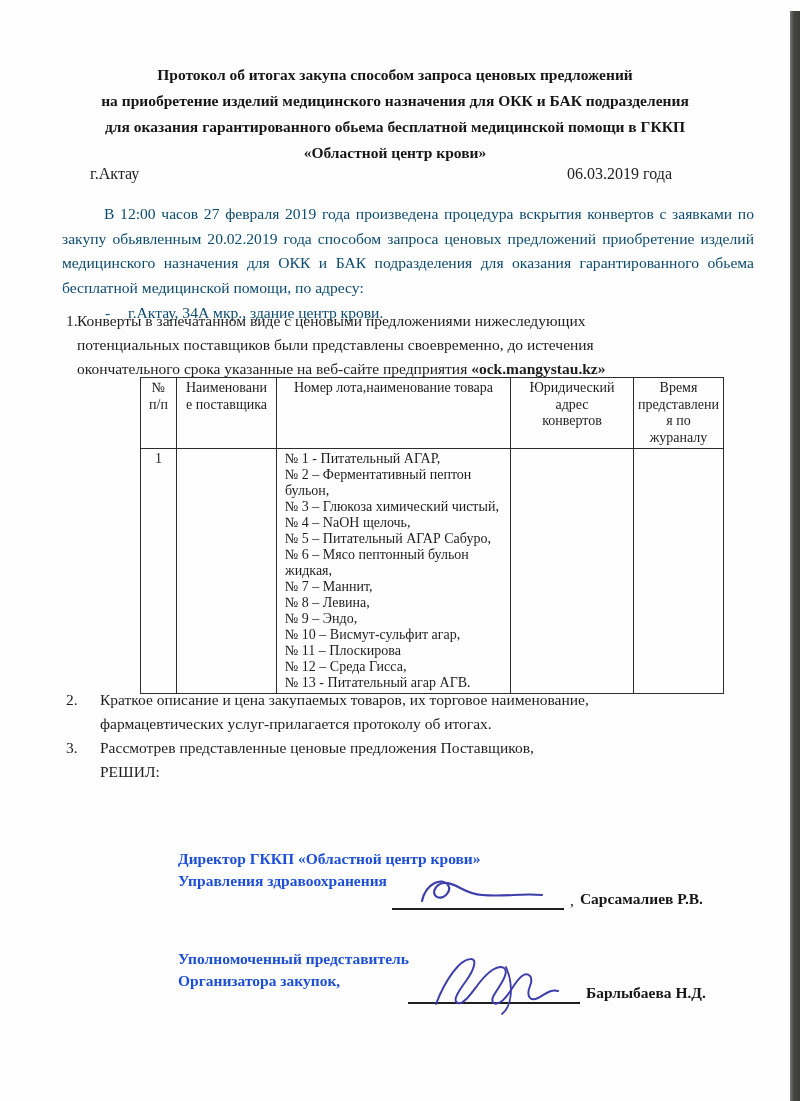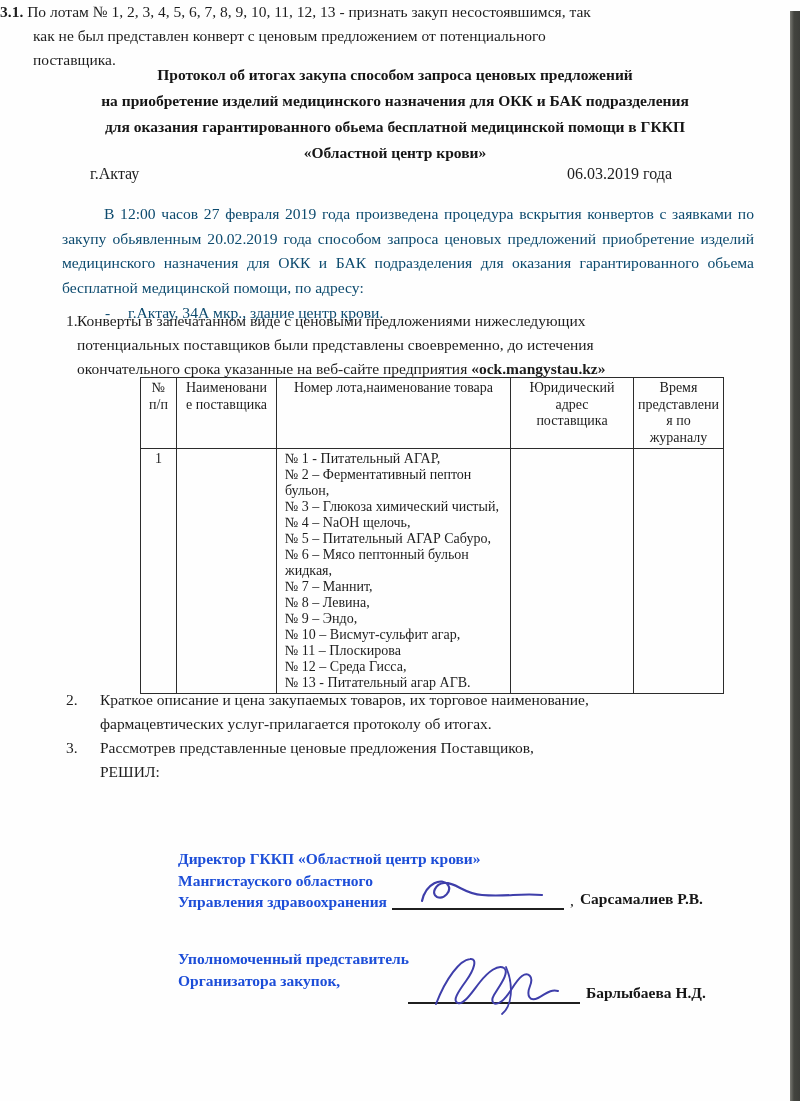--- a/index.html
+++ b/index.html
@@ -101,21 +101,21 @@
         <col class="c5">
       </colgroup>
     <thead>
       <tr>
         <th class="preline">№
 п/п</th>
         <th class="preline">Наименовани
 е поставщика</th>
         <th class="preline">Номер лота,наименование товара</th>
         <th class="preline">Юридический адрес
-поставщика</th>
+конвертов</th>
         <th class="preline">Время
 представлени
 я по
 жураналу</th>
       </tr>
     </thead>
     <tbody>
       <tr class="bodyrow">
         <td class="numcell">1</td>
         <td></td>
@@ -146,27 +146,23 @@
   </div>
 
   <div class="item item3">
     <span class="num">3.</span>
     <span class="txt">
       <span>Рассмотрев представленные ценовые предложения Поставщиков,</span><br>
       <span>РЕШИЛ:</span>
     </span>
   </div>
 
-  <div class="item31">
-    <p class="hang"><span class="b">3.1.</span> <span>По лотам  № 1, 2, 3, 4, 5, 6, 7, 8, 9, 10, 11, 12, 13 - признать закуп несостоявшимся, так как не был представлен конверт с ценовым предложением от потенциального поставщика.</span></p>
-  </div>
 
   <div class="sigtext sig1text">
     <div>Директор ГККП «Областной центр крови»</div>
-    <div>Мангистауского областного</div>
     <div>Управления здравоохранения</div>
   </div>
   <div class="siggroup sig1group">
     <span class="sigwrap">
       <svg class="sig1ink" width="150" height="40" viewBox="0 0 150 40">
         <path d="M14,28 C18,10 34,4 40,12 C44,18 36,27 29,24 C23,21 27,11 36,10 C48,9 56,21 74,22 C98,24 112,20 134,22" stroke="#3e3eaa" stroke-width="2.2" fill="none" stroke-linecap="round"></path>
       </svg>
     </span>
     <span class="sigcomma">,</span>
     <span class="signame">Сарсамалиев Р.В.</span>

